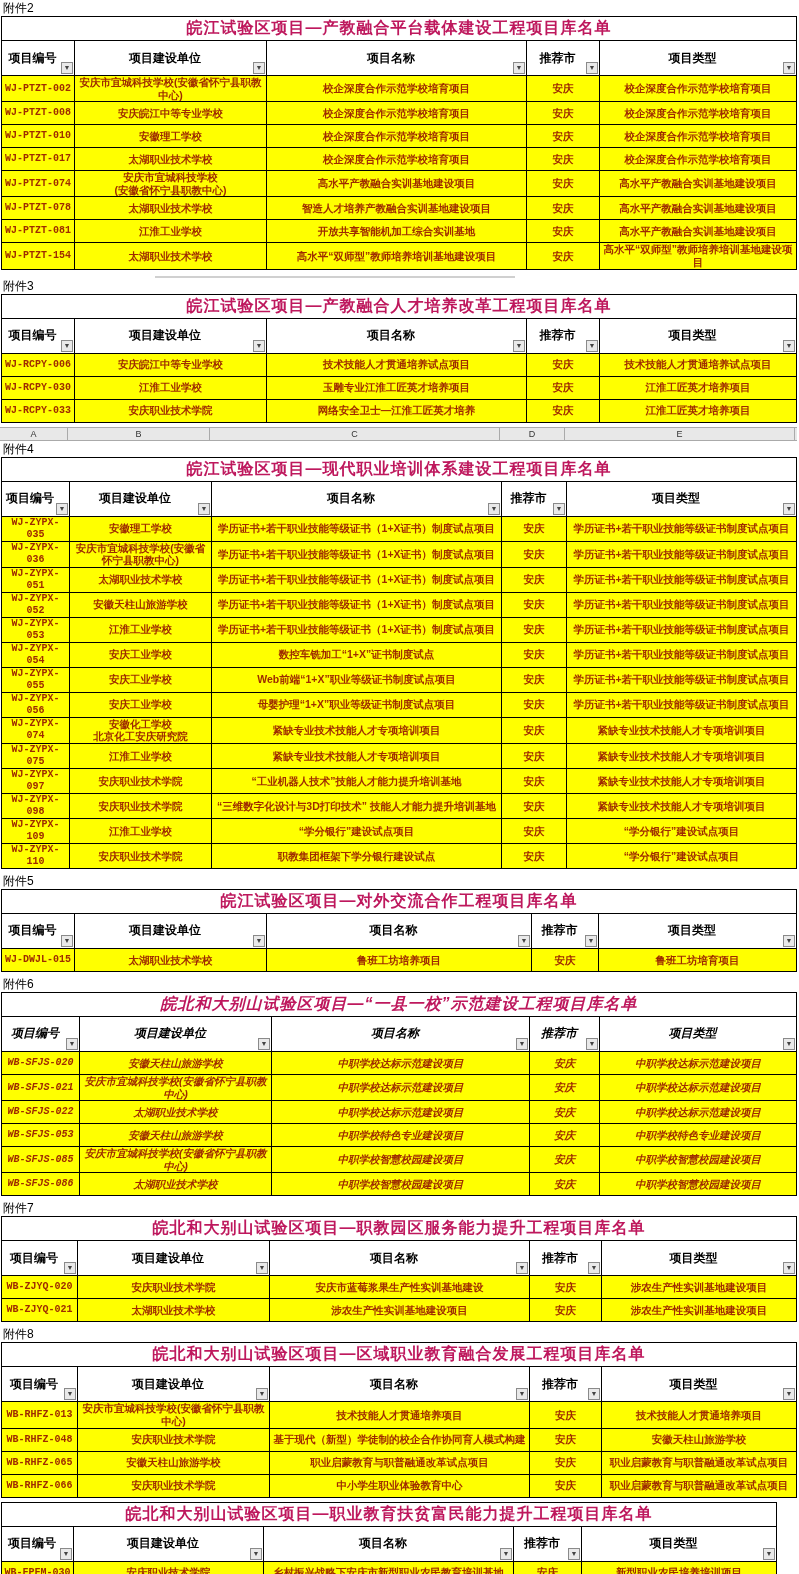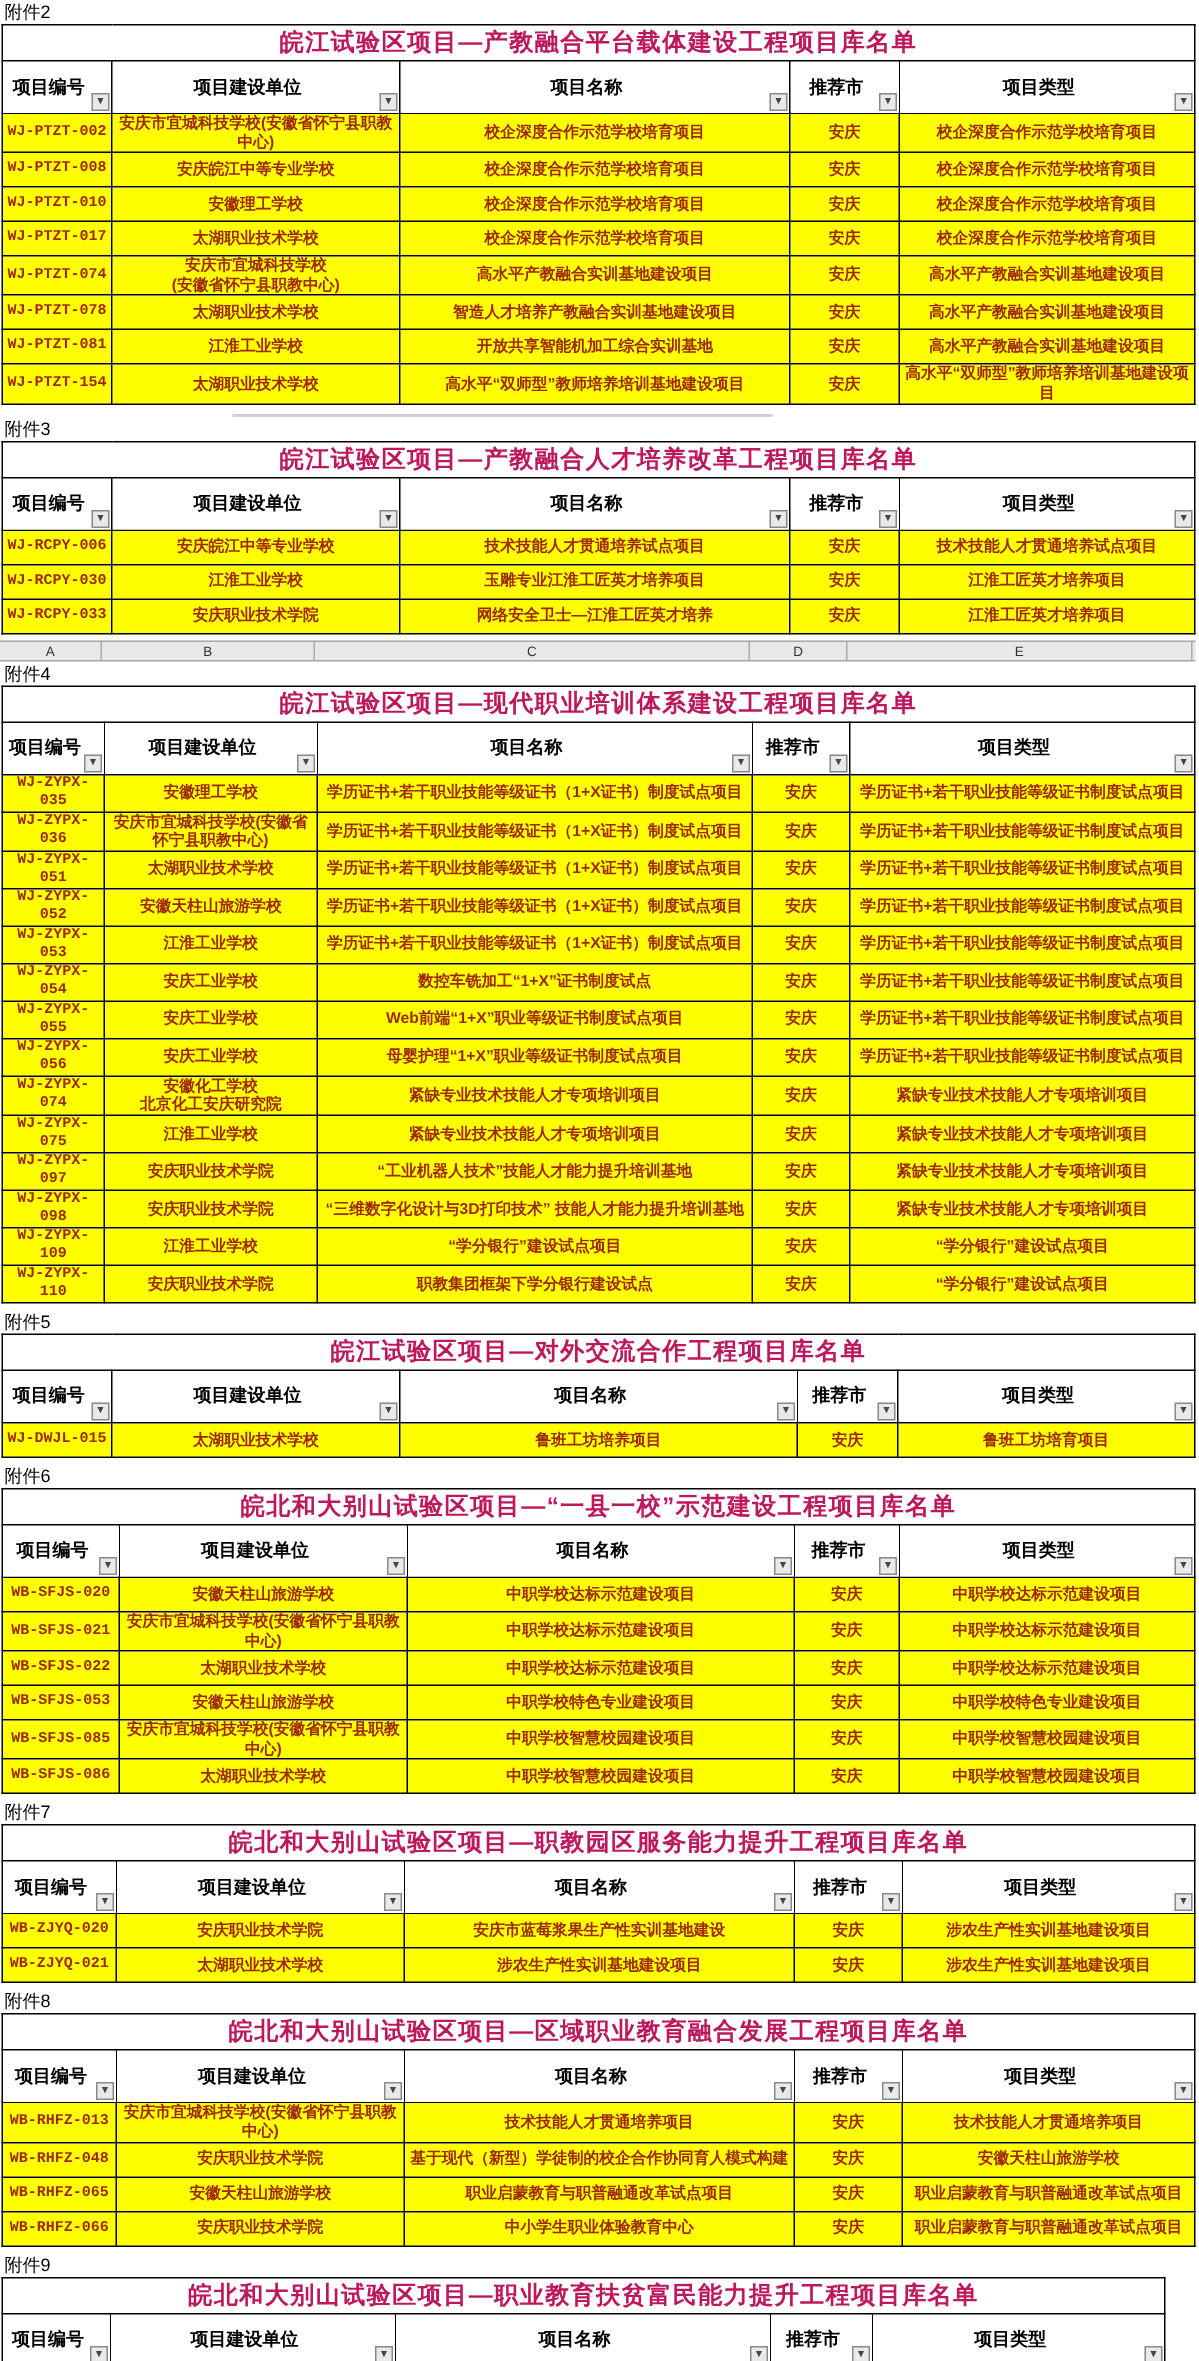--- a/index.html
+++ b/index.html
@@ -340,21 +340,21 @@
             <td class="cell">鲁班工坊培养项目</td>
             <td class="cell">安庆</td>
             <td class="cell">鲁班工坊培育项目</td>
           </tr>
         </tbody>
       </table>
   </section>
 
   <section>
     <div class="att-label">附件6</div>
-    <table class="tbl" style="width: 795px;">
+    <table class="tbl" style="width: 795px; font-style: italic;">
         <colgroup>
           <col style="width: 78px;">
           <col style="width: 192px;">
           <col style="width: 258px;">
           <col style="width: 70px;">
           <col style="width: 197px;">
         </colgroup>
         <tbody>
           <tr>
             <td colspan="5" class="title-cell">皖北和大别山试验区项目—“一县一校”示范建设工程项目库名单</td>
@@ -498,21 +498,20 @@
             <td class="cell">安庆职业技术学院</td>
             <td class="cell">中小学生职业体验教育中心</td>
             <td class="cell">安庆</td>
             <td class="cell">职业启蒙教育与职普融通改革试点项目</td>
           </tr>
         </tbody>
       </table>
   </section>
 
   <section>
-    <div class="att-label">附件9</div>
     <table class="tbl" style="width: 775px;">
         <colgroup>
           <col style="width: 72px;">
           <col style="width: 190px;">
           <col style="width: 250px;">
           <col style="width: 68px;">
           <col style="width: 195px;">
         </colgroup>
         <tbody>
           <tr>

